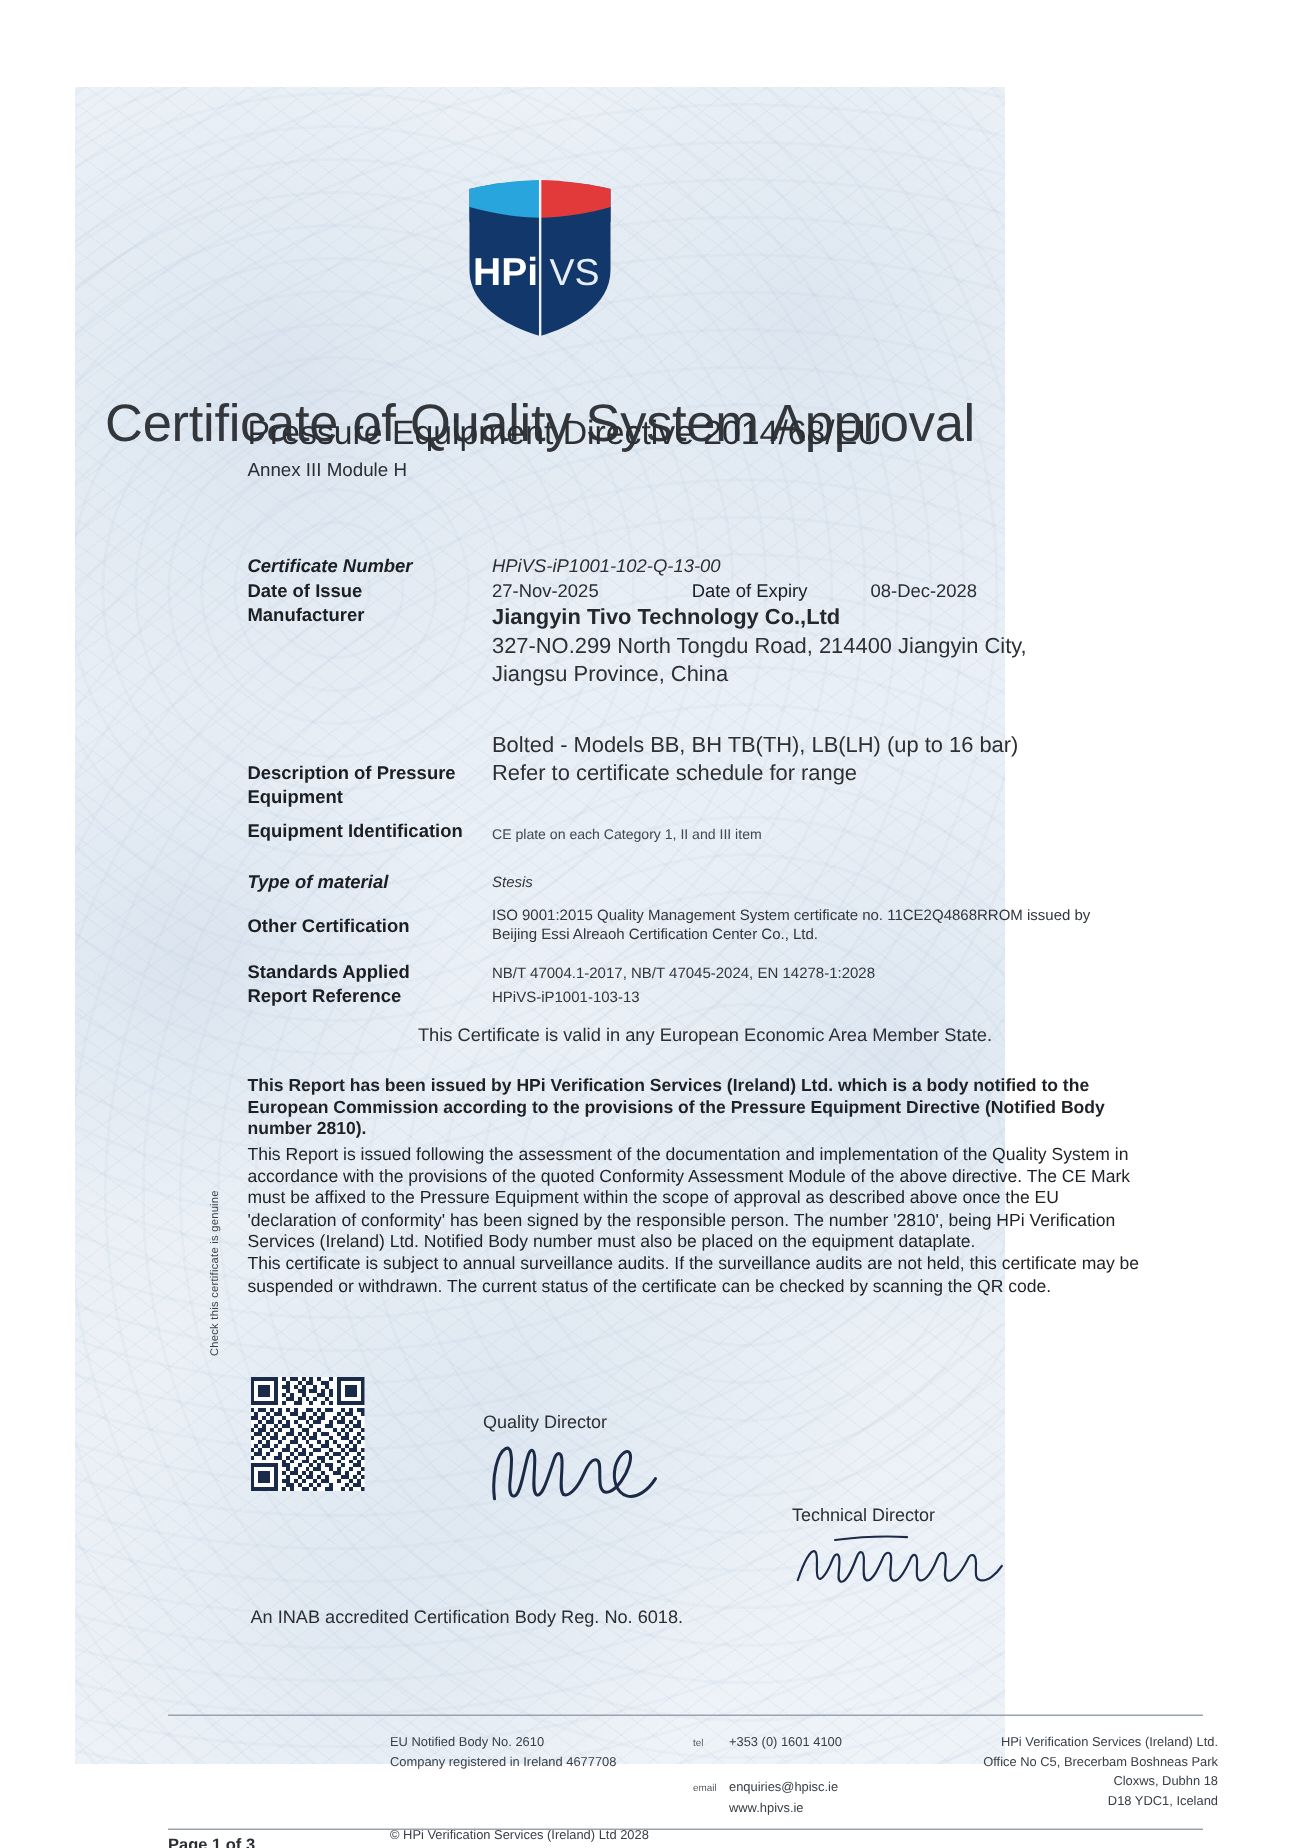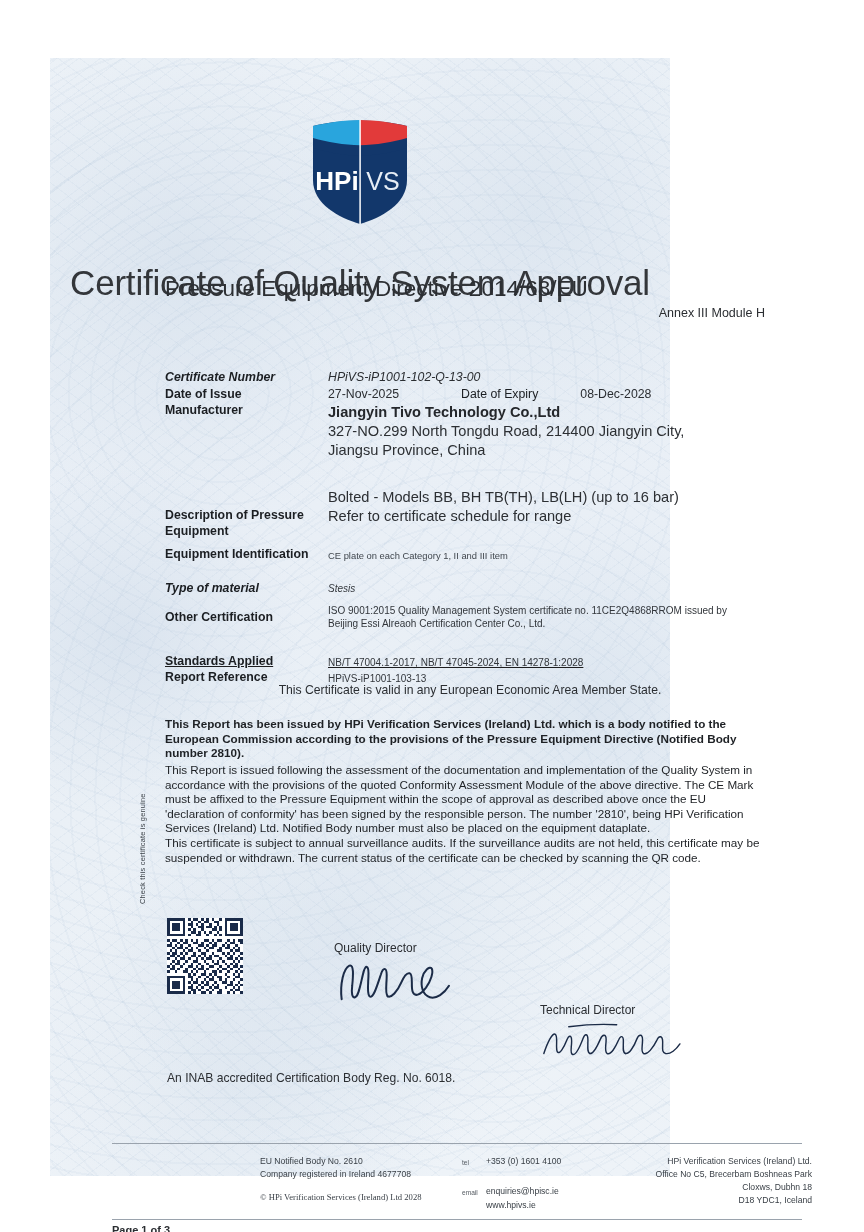--- a/index.html
+++ b/index.html
@@ -25,21 +25,20 @@
     height: 1118px;
     background:
       radial-gradient(circle at 22% 18%, rgba(205,218,232,0.55) 0%, rgba(205,218,232,0) 26%),
       radial-gradient(circle at 78% 14%, rgba(202,216,231,0.45) 0%, rgba(202,216,231,0) 24%),
       radial-gradient(circle at 12% 52%, rgba(200,214,230,0.45) 0%, rgba(200,214,230,0) 22%),
       radial-gradient(circle at 88% 58%, rgba(203,217,232,0.42) 0%, rgba(203,217,232,0) 23%),
       radial-gradient(circle at 48% 78%, rgba(206,219,233,0.40) 0%, rgba(206,219,233,0) 26%),
       radial-gradient(circle at 30% 92%, rgba(204,217,231,0.35) 0%, rgba(204,217,231,0) 20%),
       linear-gradient(180deg, #eef3f8 0%, #e9eff6 40%, #eaf0f6 70%, #eef3f8 100%);
     box-sizing: border-box;
-    padding-left: 12px;
   }
   
   #sheet::before {
     content: "";
     position: absolute;
     inset: 0;
     background-image:
       repeating-linear-gradient(37deg, rgba(176,196,217,0.13) 0px, rgba(176,196,217,0.13) 1px, rgba(255,255,255,0) 1px, rgba(255,255,255,0) 13px),
       repeating-linear-gradient(-37deg, rgba(176,196,217,0.13) 0px, rgba(176,196,217,0.13) 1px, rgba(255,255,255,0) 1px, rgba(255,255,255,0) 13px),
       repeating-radial-gradient(circle at 28% 30%, rgba(172,193,215,0.10) 0px, rgba(172,193,215,0.10) 2px, rgba(255,255,255,0) 2px, rgba(255,255,255,0) 22px),
@@ -76,21 +75,21 @@
     font-size: 12.5px;
     color: #2a2d31;
     margin-bottom: 5px;
   }
   .intro-big {
     font-size: 22.5px;
     color: #2b2e32;
     line-height: 1.15;
     margin-bottom: 4px;
   }
-  .intro-annex { font-size: 12.5px; color: #2a2d31; text-align: right; }
+  .intro-annex { font-size: 12.5px; color: #2a2d31; }
 
   
   #details { position: absolute; left: 115px; top: 312px; width: 610px; }
   .drow { display: flex; align-items: flex-start; }
   .dlabel {
     width: 163px;
     flex: 0 0 163px;
     font-size: 12.3px;
     font-weight: bold;
     color: #1b1e22;
@@ -190,21 +189,21 @@
   #footer {
     position: absolute;
     left: 62px;
     top: 1093px;
     width: 700px;
     height: 70px;
     font-size: 8.6px;
     color: #3a4047;
   }
   #f-left { position: absolute; left: 148px; top: 4px; width: 210px; line-height: 13px; }
-  #f-left .f-copy { margin-top: 10px; font-family: Liberation Serif, serif; }
+  #f-left .f-copy { margin-top: 36px; }
   #f-mid { position: absolute; left: 350px; top: 4px; width: 150px; line-height: 13px; }
   .f-mid-row { display: flex; }
   .f-mid-key { width: 24px; flex: 0 0 24px; font-size: 6.6px; color: #555b62; padding-top: 1px; }
   .f-mid-val { font-size: 8.6px; }
   #f-mid .f-mid-row + .f-mid-row { margin-top: 16px; }
   #f-mid .f-web { margin-left: 24px; }
   #f-right { position: absolute; right: 0; top: 4px; width: 250px; text-align: right; line-height: 13px; }
 
   #page-rule {
     position: absolute;
@@ -292,21 +291,21 @@
     </div>
 
     <div class="drow" style="margin-top:8px;">
       <div class="dlabel" style="padding-top:6px;">Other Certification</div>
       <div>
         <div class="dval small">ISO 9001:2015 Quality Management System certificate no. 11CE2Q4868RROM issued by</div>
         <div class="dval small">Beijing Essi Alreaoh Certification Center Co., Ltd.</div>
       </div>
     </div>
 
-    <div class="drow" style="margin-top:24px;text-decoration:underline;">
+    <div class="drow" style="margin-top:11px;">
       <div class="dlabel">Standards Applied</div>
       <div class="dval small" style="padding-top:2px;">NB/T 47004.1-2017, NB/T 47045-2024, EN 14278-1:2028</div>
     </div>
 
     <div class="drow" style="align-items:flex-end;">
       <div class="dlabel">Report Reference</div>
       <div class="dval small" style="padding-top:2px;">HPiVS-iP1001-103-13</div>
     </div>
   </div>
 

